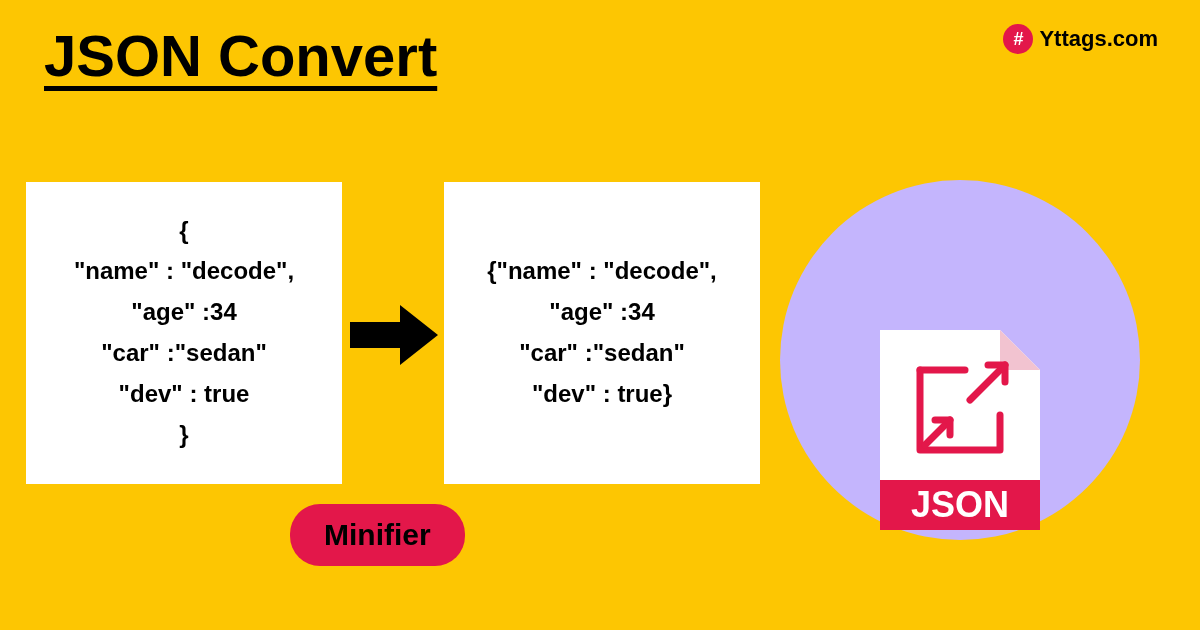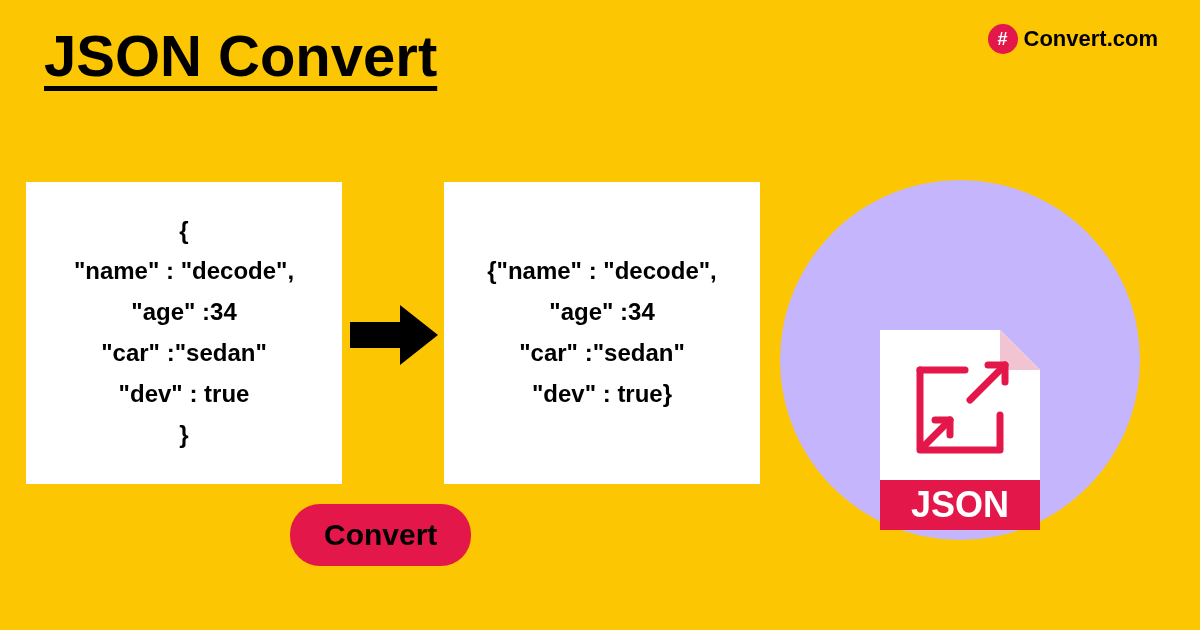--- a/index.html
+++ b/index.html
@@ -110,21 +110,21 @@
     height: 220px;
   }
 </style>
 </head>
 <body>
 
 <h1 class="title">JSON Convert</h1>
 
 <div class="brand">
   <div class="brand-icon">#</div>
-  <div class="brand-text">Convert.com</div>
+  <div class="brand-text">Yttags.com</div>
 </div>
 
 <div class="panel panel-left">
   <div>{</div>
   <div>"name" : "decode",</div>
   <div>"age" :34</div>
   <div>"car" :"sedan"</div>
   <div>"dev" : true</div>
   <div>}</div>
 </div>
@@ -135,21 +135,21 @@
   </svg>
 </div>
 
 <div class="panel panel-right">
   <div>{"name" : "decode",</div>
   <div>"age" :34</div>
   <div>"car" :"sedan"</div>
   <div>"dev" : true}</div>
 </div>
 
-<button class="convert-btn">Convert</button>
+<button class="convert-btn">Minifier</button>
 
 <div class="json-circle">
   <svg class="json-file" viewBox="0 0 180 220">
 
     <path d="M 10 10 L 130 10 L 170 50 L 170 210 L 10 210 Z" fill="#fff"></path>
     <path d="M 130 10 L 130 50 L 170 50 Z" fill="#f2c3d0"></path>
 
     <g stroke="#e3174a" stroke-width="7" fill="none" stroke-linecap="round" stroke-linejoin="round">
 
       <path d="M 50 50 L 50 130 L 130 130 L 130 95"></path>

